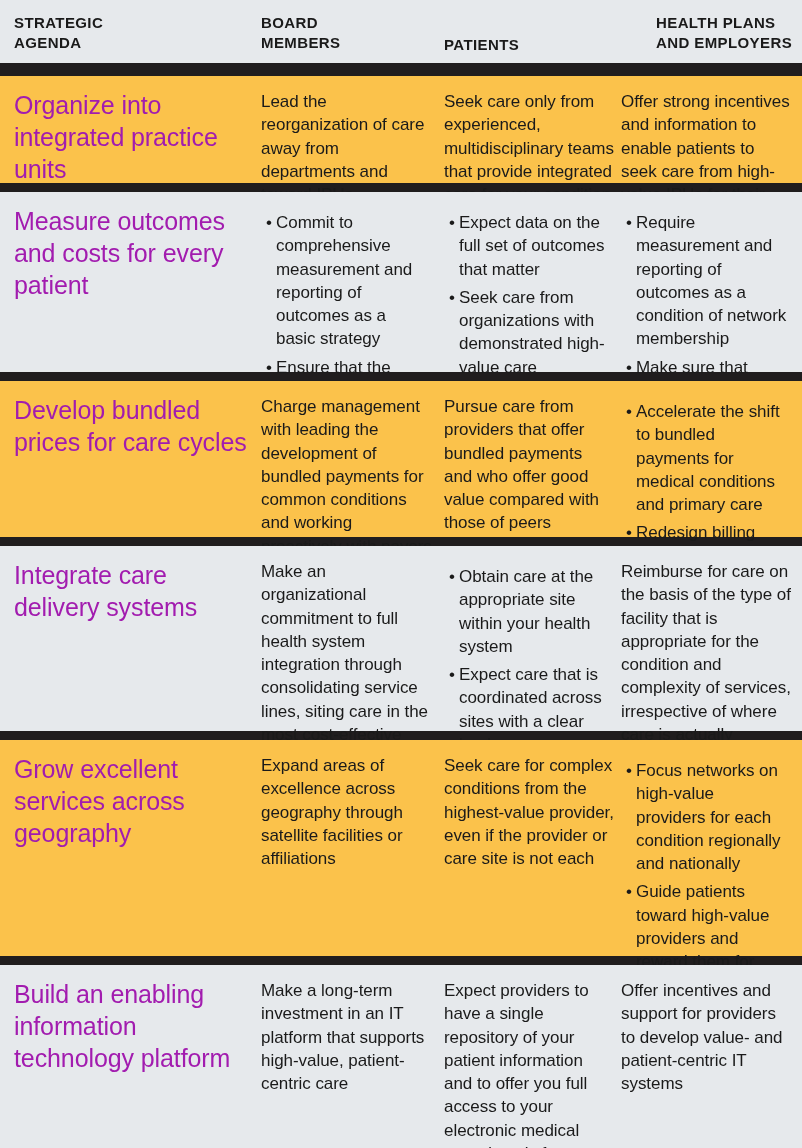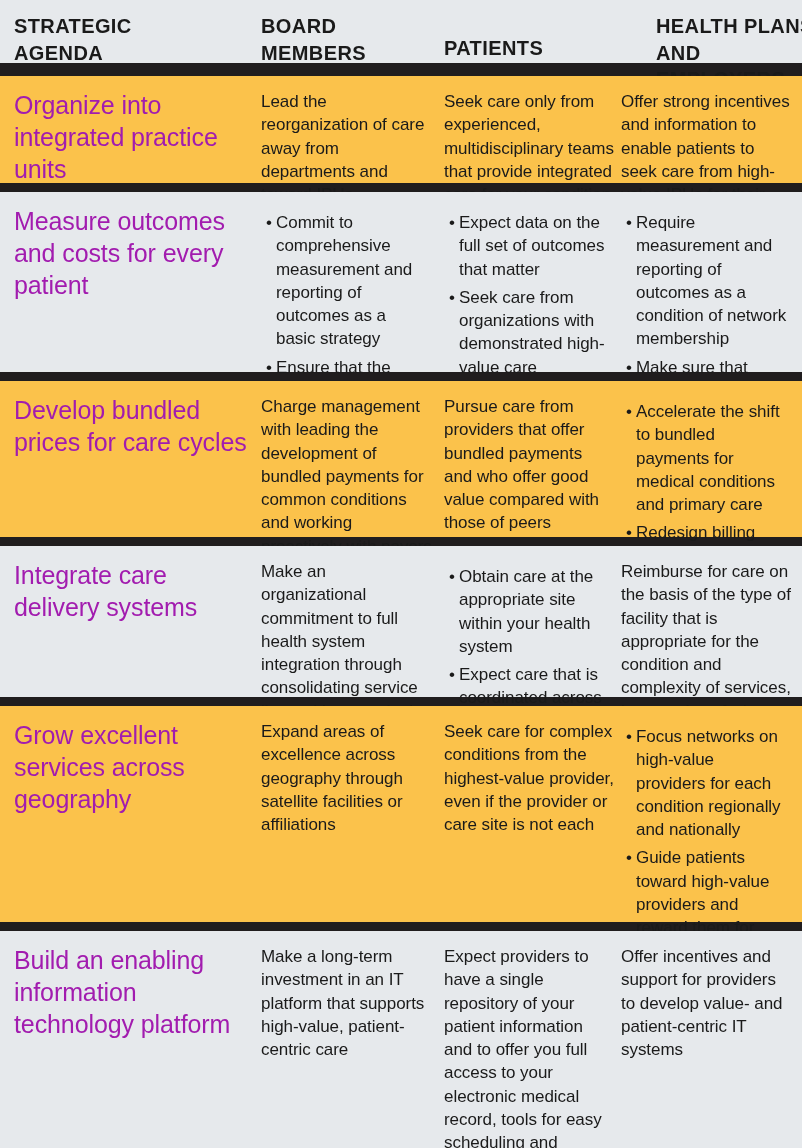--- a/index.html
+++ b/index.html
@@ -19,21 +19,21 @@
   .header {
     background:#E6E9EC;
     height:63px;
     position:relative;
     flex:0 0 auto;
   }
   .header .hcell {
     position:absolute;
     top:13px;
     font-weight:bold;
-    font-size:20px;
+    font-size:15px;
     line-height:1.33;
     letter-spacing:0.4px;
     color:#1A1A1A;
     text-transform:uppercase;
     font-stretch:condensed;
   }
   .header .hcell.c0 { left:14px;  width:235px; }
   .header .hcell.c1 { left:261px; width:175px; }
   .header .hcell.c2 { left:444px; width:170px;margin-top:22px; }
   .header .hcell.c3 { left:632px; width:175px;margin-left:24px; }
@@ -80,21 +80,21 @@
   .body-text li { position:relative; padding-left:10px; margin:5px; }
   .body-text li:before {
     content:"\2022";
     position:absolute; left:0; top:0;
   }
 
   
   .r0 { height:107px; }
   .r1 { height:180px; }
   .r2 { height:156px; }
-  .r3 { height:151px; }
+  .r3 { height:185px; }
   .r4 { height:216px; }
   .r5 { height:205px; }
 </style>
 </head>
 <body>
 
 <div class="table">
 
   <div class="header">
     <div class="hcell c0">STRATEGIC<br>AGENDA</div>

